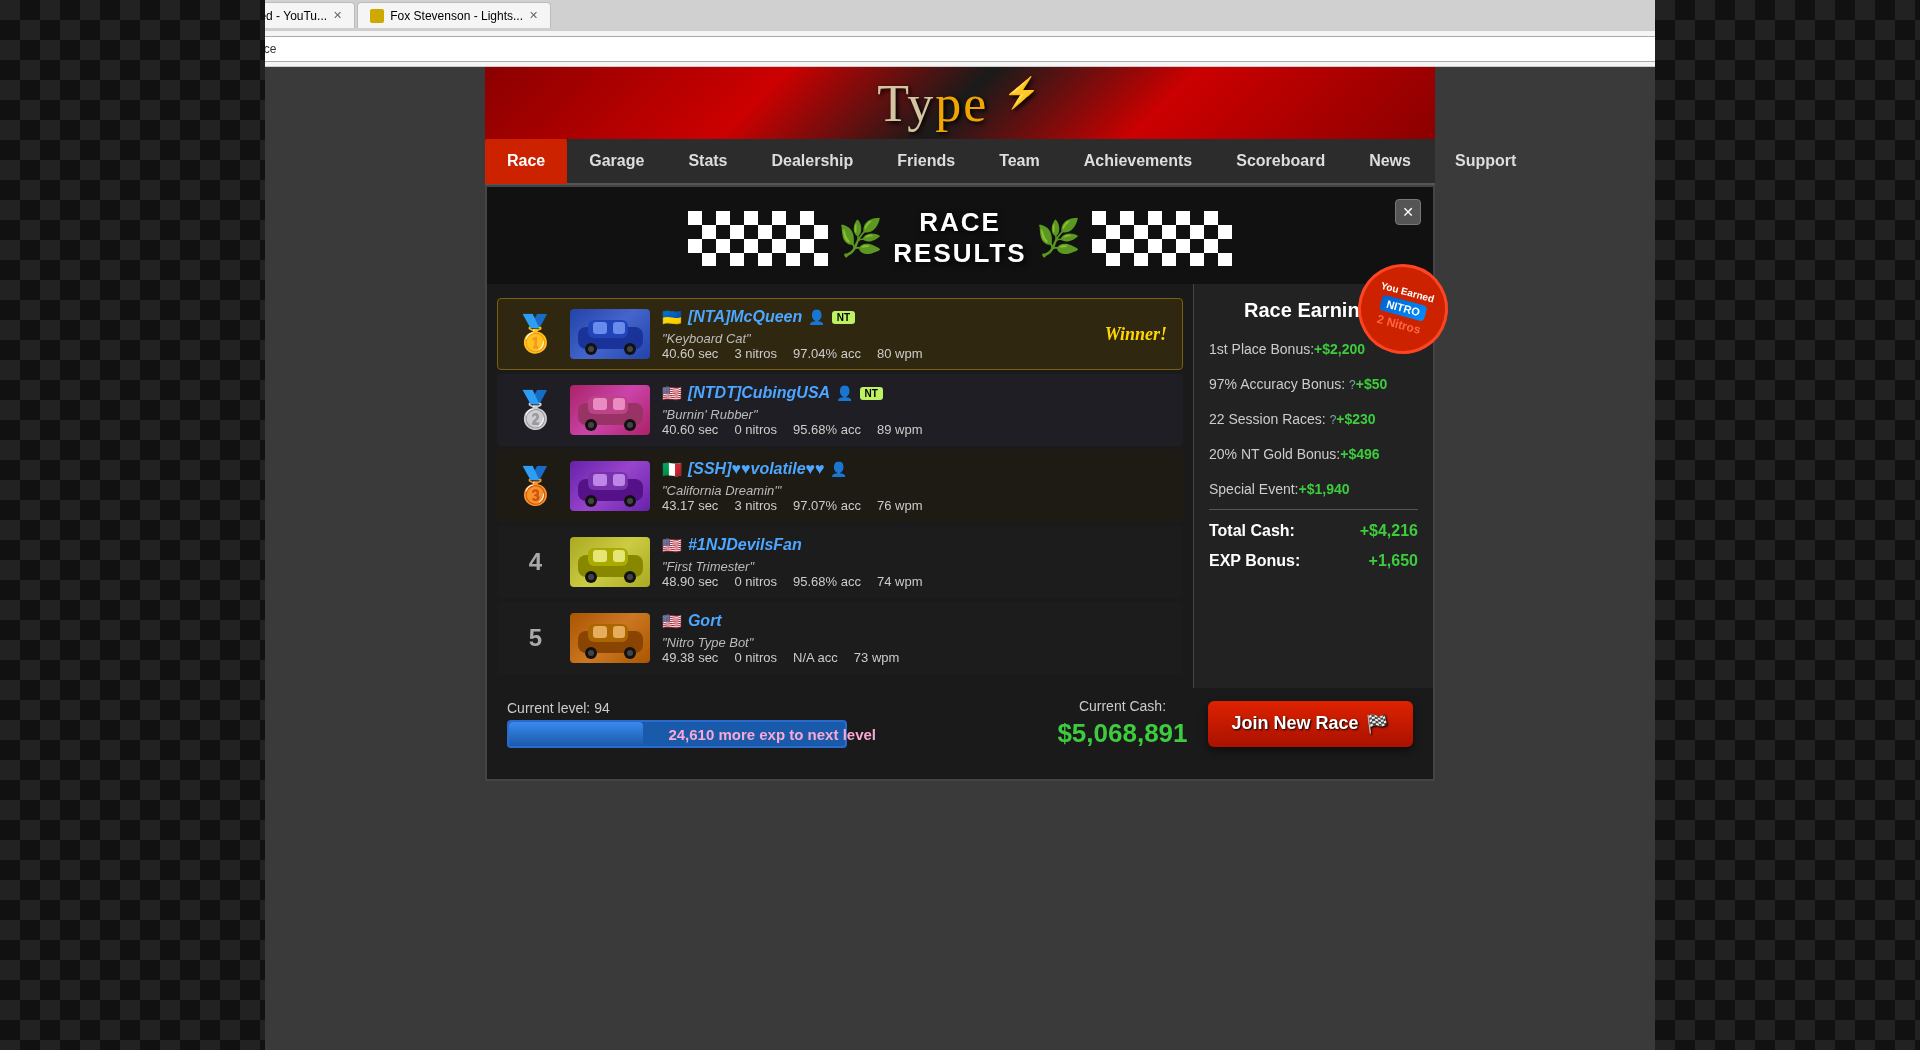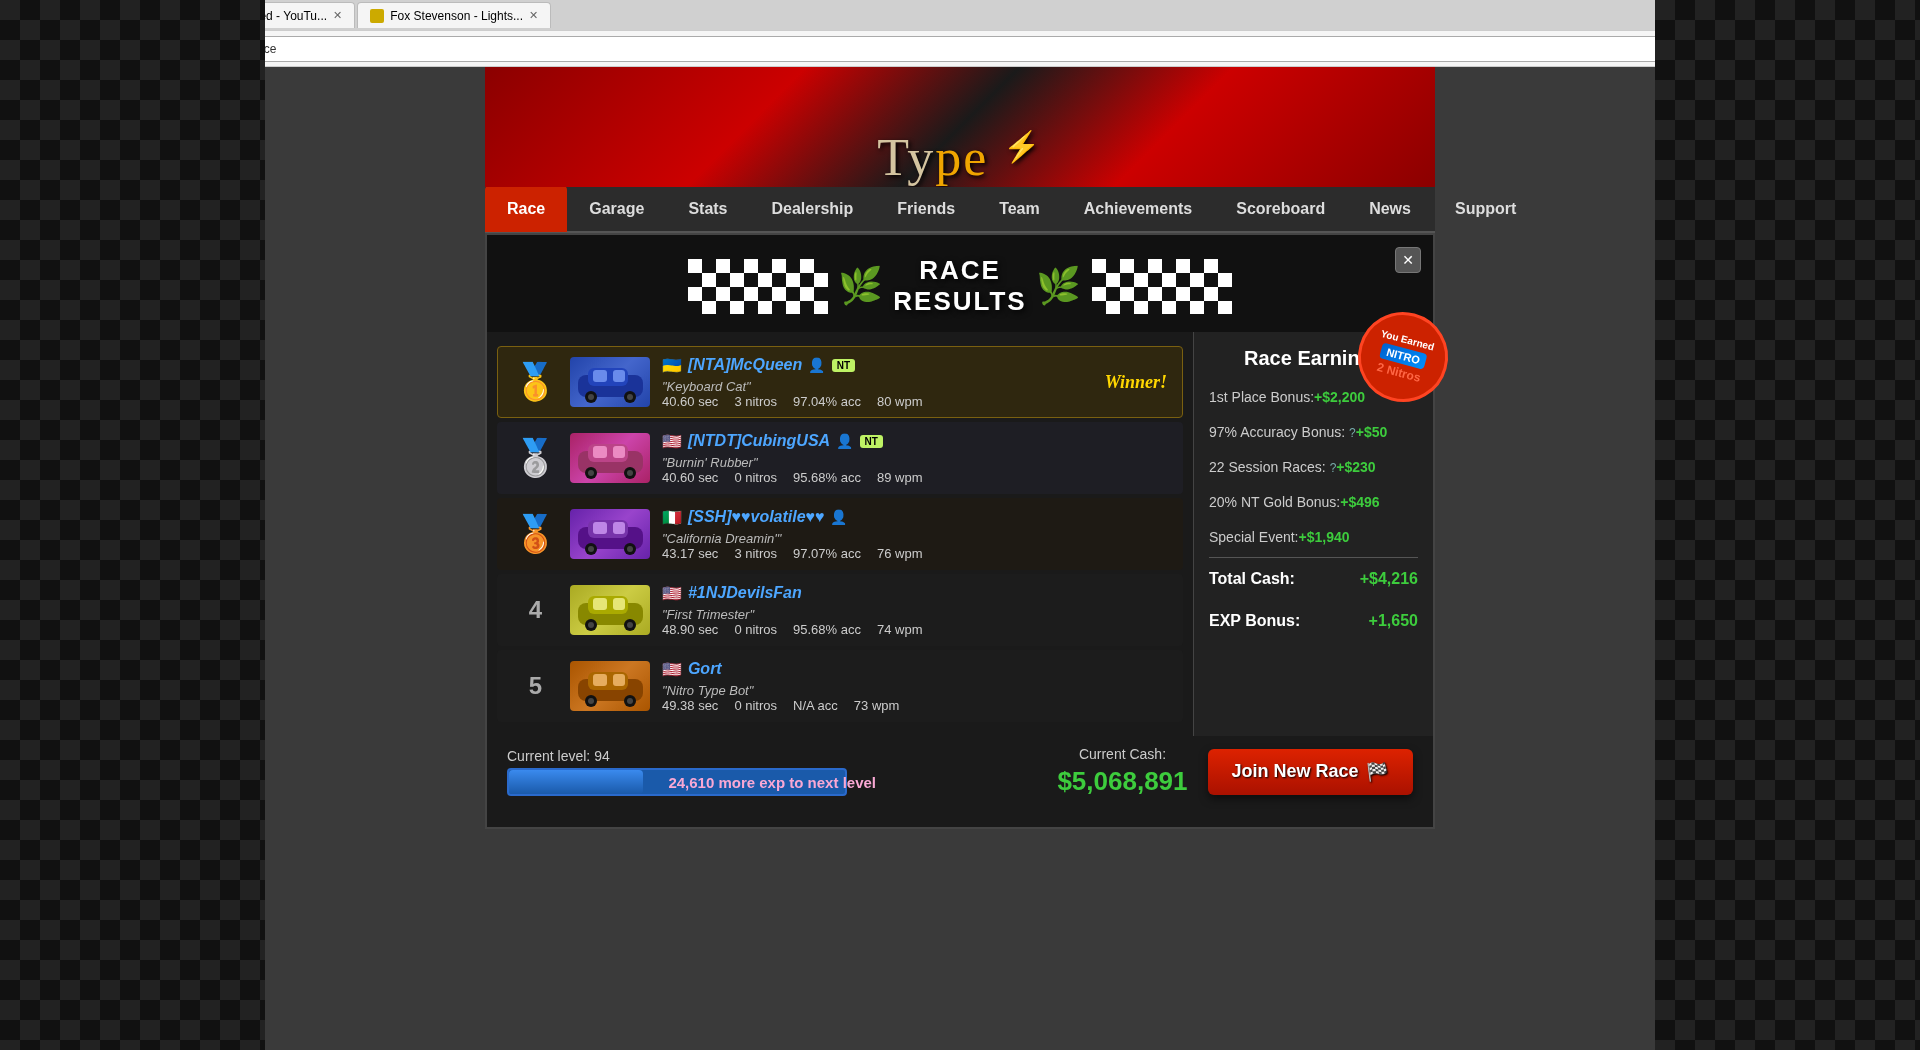--- a/index.html
+++ b/index.html
@@ -15,21 +15,21 @@
     .browser-toolbar { display: flex; align-items: center; height: 36px; padding: 0 8px; gap: 6px; background: #f5f5f5; border-top: 1px solid #ccc; }
     .nav-btn { width: 26px; height: 26px; border: 1px solid #ccc; background: #e8e8e8; border-radius: 4px; cursor: pointer; display: flex; align-items: center; justify-content: center; font-size: 14px; color: #555; }
     .address-bar { flex: 1; height: 26px; border: 1px solid #aaa; border-radius: 4px; padding: 0 8px; font-size: 12px; background: #fff; color: #333; }
     .toolbar-icons { display: flex; gap: 4px; }
     .toolbar-icon { width: 22px; height: 22px; display: flex; align-items: center; justify-content: center; font-size: 14px; color: #555; cursor: pointer; }
 
     
     .page-bg { background: #3a3a3a; min-height: 1000px; display: flex; flex-direction: column; align-items: center; }
 
     
-    .site-header { width: 950px; background: #7f1d1d; position: relative; overflow: hidden; height: 120px; display: flex; align-items: flex-end; justify-content: center; }
+    .site-header { width: 950px; background: #7f1d1d; position: relative; overflow: hidden; height: 72px; display: flex; align-items: center; justify-content: center; }
     .site-header-bg { position: absolute; top: 0; left: 0; right: 0; bottom: 0; background: linear-gradient(135deg, #8b0000 0%, #cc0000 30%, #1a1a1a 50%, #cc0000 70%, #8b0000 100%); }
     .site-title { font-size: 52px; font-family: Georgia, serif; color: #d4c4a0; position: relative; z-index: 2; text-shadow: 2px 2px 4px #000; letter-spacing: 2px; }
     .site-title span { color: #f0a500; }
 
     
     .nav-bar { width: 950px; background: #2c2c2c; display: flex; align-items: center; height: 46px; border-bottom: 2px solid #555; }
     .nav-item { padding: 0 22px; height: 46px; display: flex; align-items: center; font-size: 16px; color: #ddd; cursor: pointer; font-weight: bold; }
     .nav-item.active { background: #cc2200; color: #fff; border-radius: 4px 4px 0 0; }
 
     
@@ -71,21 +71,21 @@
     .racer-stats { display: flex; gap: 16px; align-items: center; color: #ccc; font-size: 13px; }
     .winner-text { color: #ffd700; font-size: 18px; font-weight: bold; font-style: italic; font-family: Georgia, serif; margin-left: auto; }
 
     
     .earnings-panel { width: 240px; background: #222; border-left: 1px solid #444; padding: 15px; position: relative; flex-shrink: 0; }
     .earnings-title { color: #fff; font-size: 20px; font-weight: bold; text-align: center; margin-bottom: 14px; }
     .earnings-row { display: flex; align-items: center; margin-bottom: 8px; font-size: 14px; color: #ccc; margin-top: 19px; }
     .earnings-row .label { color: #ccc; }
     .earnings-row .amount { color: #3dcc3d; font-weight: bold; }
     .earnings-divider { border: none; border-top: 1px solid #555; margin: 12px 0; }
-    .total-row { display: flex; justify-content: space-between; align-items: center; margin-bottom: 24px; font-size: 16px; font-weight: bold; color: #fff; }
+    .total-row { display: flex; justify-content: space-between; align-items: center; margin-bottom: 12px; font-size: 16px; font-weight: bold; color: #fff; }
     .total-row .amount { color: #3dcc3d; }
     .exp-row { display: flex; justify-content: space-between; align-items: center; font-size: 16px; font-weight: bold; color: #fff; }
     .exp-row .amount { color: #3dcc3d; }
 
     .nitro-earned-badge { position: absolute; top: -20px; right: -15px; background: #cc2200; border-radius: 50%; width: 90px; height: 90px; display: flex; flex-direction: column; align-items: center; justify-content: center; transform: rotate(15deg); border: 3px solid #ff4422; }
     .you-earned { font-size: 10px; color: #fff; font-weight: bold; text-align: center; line-height: 1.2; }
     .nitro-icon-badge { background: linear-gradient(135deg, #0060cc, #0090ff); border-radius: 4px; padding: 2px 6px; margin: 2px 0; font-size: 11px; color: #fff; font-weight: bold; }
     .nitros-count { font-size: 12px; color: #ff6644; font-weight: bold; }
 
     

